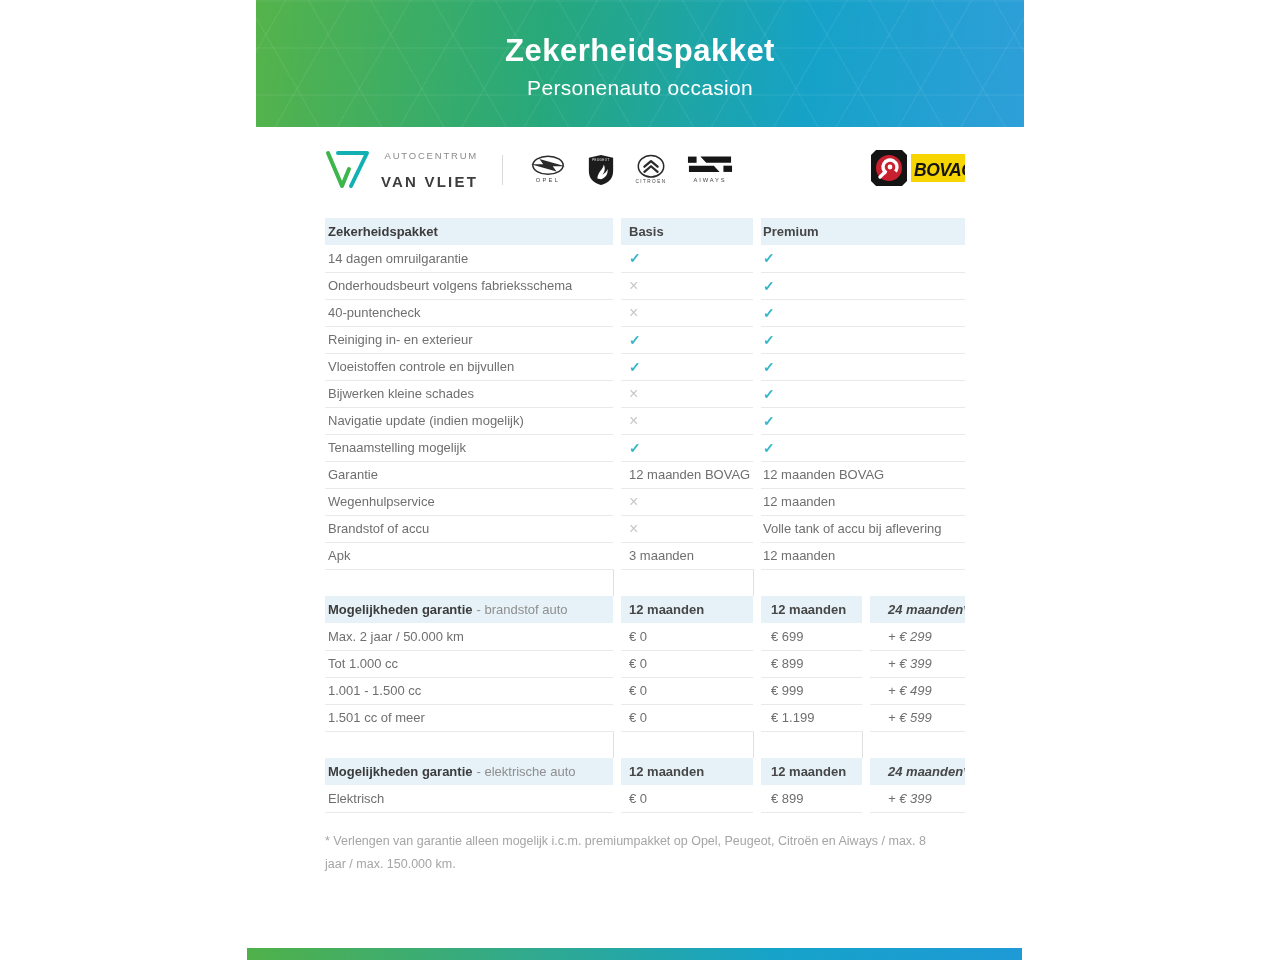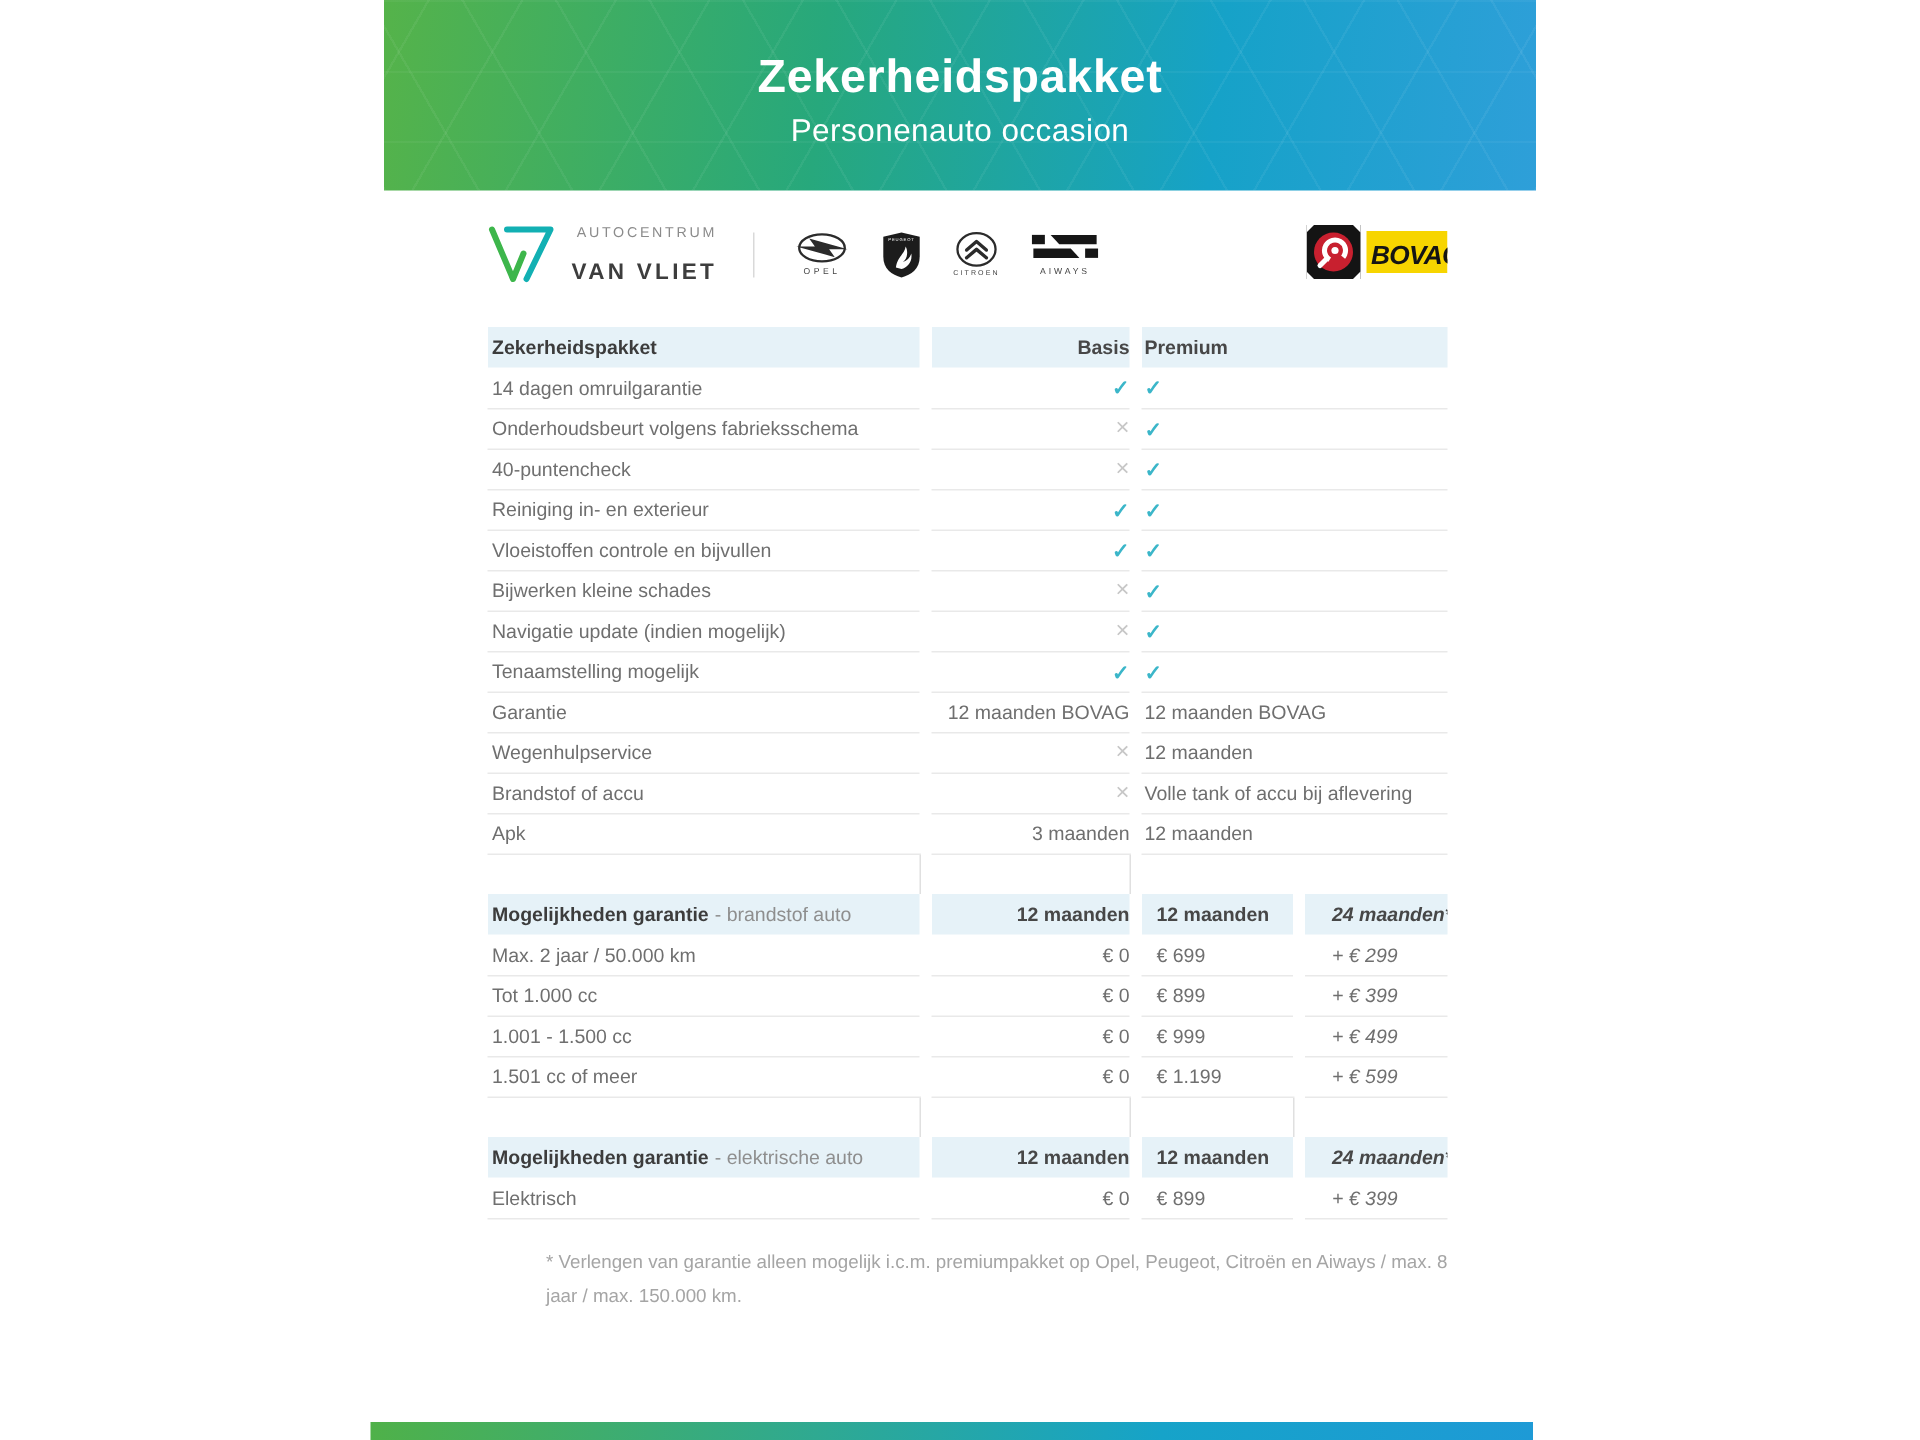--- a/index.html
+++ b/index.html
@@ -36,33 +36,33 @@
   .table-wrap { position:absolute; left:325px; top:218px; width:640px; }
   table { border-collapse:collapse; table-layout:fixed; width:640px; }
   td { height:27px; padding:0; font-size:13px; color:#6f6f6f; vertical-align:middle;
        border-bottom:1px solid #e9e9e9; white-space:nowrap; overflow:hidden; }
   td.gap { border-bottom:none; }
   tr.hdr td { background:#e6f2f8; border-bottom:none; }
   tr.hdr td.gap { background:#ffffff; }
   tr.sp td { border-bottom:none; }
   tr.sp td.vl { border-left:1px solid #e0e0e0; }
   .lbl  { padding-left:3px; }
-  .val  { padding-left:8px;text-align:right; }
+  .val  { padding-left:8px; }
   .valc { padding-left:10px; }
   .vald { padding-left:18px;font-style:italic; }
   .prem { padding-left:2px; }
   .b { font-weight:bold; color:#3c3c3c; }
   .colhead { font-weight:bold; color:#474747; }
   .sub { color:#8e8e8e; font-weight:normal; margin-left:4px; }
   .mark.check { color:#3bb6c9; font-weight:bold; font-size:14px; }
   .mark.cross { color:#c7c7c7; font-size:16px; font-weight:normal; }
 
   
   .footnote { position:absolute; left:325px; top:830px; width:618px;
-              font-size:12.5px; color:#a5a5a5; line-height:1.8; white-space:normal;margin-left:39px; }
+              font-size:12.5px; color:#a5a5a5; line-height:1.8; white-space:normal; }
   .question { position:absolute; left:325px; top:890px; font-size:14px; }
   .question .q-bold { font-weight:bold; color:#3a3a3a; }
   .question .q-reg  { color:#a5a5a5; }
 
   
   .bottom-bar { position:absolute; left:247px; top:948px; width:775px; height:12px;
                 background:linear-gradient(to right, #4fb149 0%, #16a3c9 68%, #1e9ad6 100%); }
 </style>
 </head>
 <body>

